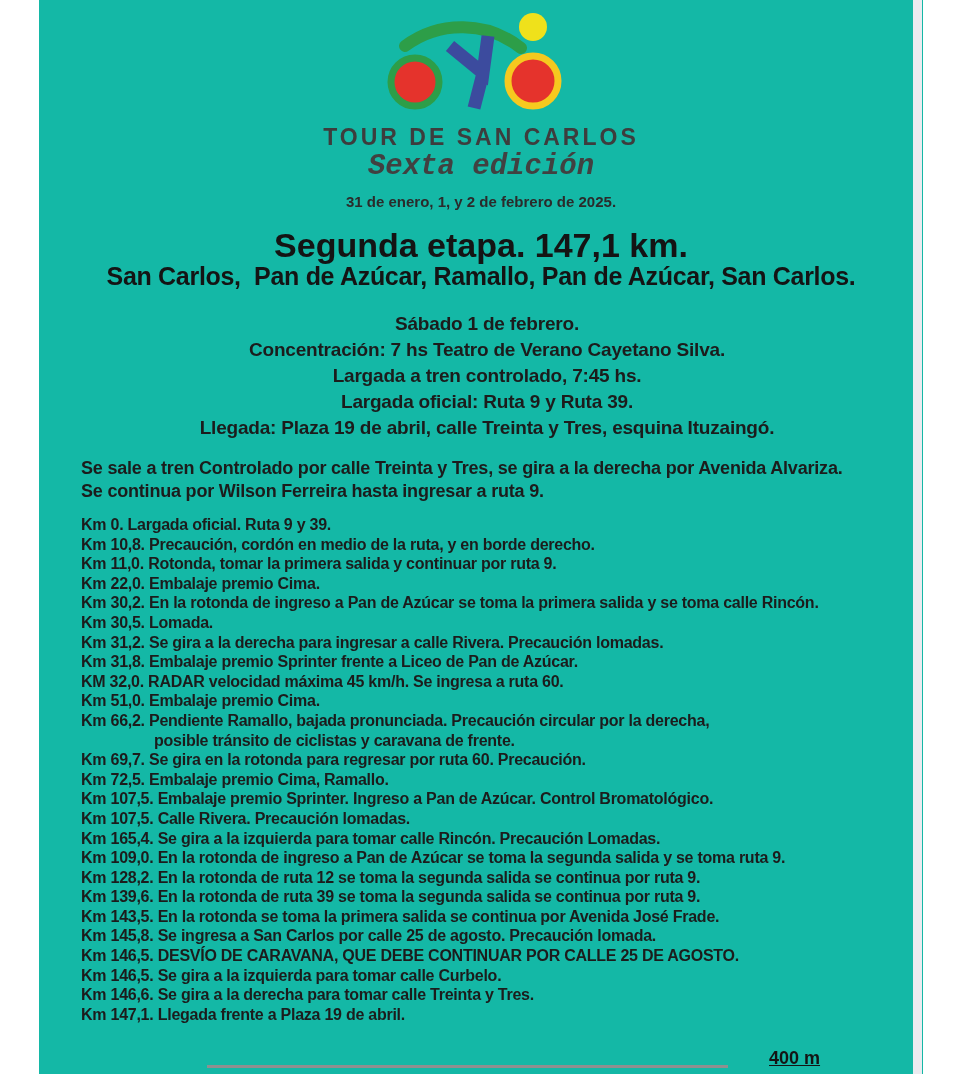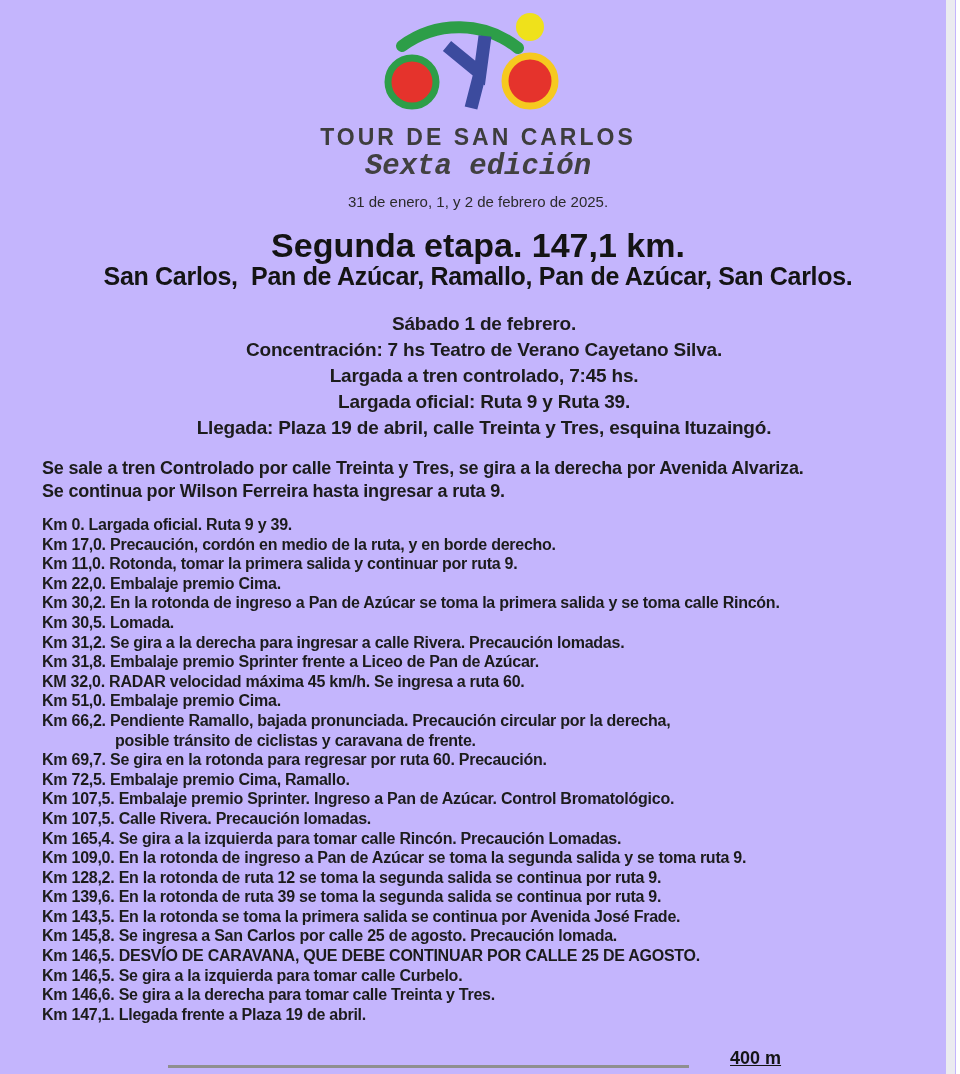--- a/index.html
+++ b/index.html
@@ -1,24 +1,25 @@
 <!DOCTYPE html>
 <html><head>
 <meta charset="utf-8">
 <style>
   * { margin: 0; padding: 0; box-sizing: border-box; }
   html, body { background: #ffffff; }
   .page {
     position: relative;
-    width: 956px;
+    width: 884px;
     height: 1074px;
-    background: #c4b5fd;
+    background: #14b8a6;
     overflow: hidden;
     font-family: "Liberation Sans", sans-serif;
     color: #1c1c1c;
+    margin-left: 39px;
   }
   .logo-block { text-align: center; padding-top: 6px; }
   .logo-svg { display: block; margin: 0 auto; }
   .logo-title {
     font-size: 23px;
     font-weight: bold;
     letter-spacing: 3px;
     color: #3d3d3d;
     line-height: 26px;
   }
@@ -26,21 +27,21 @@
     font-family: Liberation Mono, monospace;
     font-style: italic;
     font-weight: bold;
     font-size: 29px;
     color: #414141;
     line-height: 33px;
   }
   .logo-dates {
     margin-top: 10px;
     font-size: 15px;
-    font-weight: normal;
+    font-weight: bold;
     color: #2b2b2b;
     line-height: 18px;
   }
   .stage-heading { margin-top: 20px; text-align: center; }
   .stage-title {
     font-size: 34px;
     font-weight: bold;
     color: #141414;
     line-height: 29px;
   }
@@ -137,21 +138,21 @@
       <div class="sched-line">Llegada: Plaza 19 de abril, calle Treinta y Tres, esquina Ituzaingó.</div>
     </section>
 
   <section class="intro">
       <div class="intro-line">Se sale a tren Controlado por calle Treinta y Tres, se gira a la derecha por Avenida Alvariza.</div>
       <div class="intro-line">Se continua por Wilson Ferreira hasta ingresar a ruta 9.</div>
     </section>
 
   <section class="waypoints">
       <div class="wp-line">Km 0. Largada oficial. Ruta 9 y 39.</div>
-      <div class="wp-line">Km 17,0. Precaución, cordón en medio de la ruta, y en borde derecho.</div>
+      <div class="wp-line">Km 10,8. Precaución, cordón en medio de la ruta, y en borde derecho.</div>
       <div class="wp-line">Km 11,0. Rotonda, tomar la primera salida y continuar por ruta 9.</div>
       <div class="wp-line">Km 22,0. Embalaje premio Cima.</div>
       <div class="wp-line">Km 30,2. En la rotonda de ingreso a Pan de Azúcar se toma la primera salida y se toma calle Rincón.</div>
       <div class="wp-line">Km 30,5. Lomada.</div>
       <div class="wp-line">Km 31,2. Se gira a la derecha para ingresar a calle Rivera. Precaución lomadas.</div>
       <div class="wp-line">Km 31,8. Embalaje premio Sprinter frente a Liceo de Pan de Azúcar.</div>
       <div class="wp-line">KM 32,0. RADAR velocidad máxima 45 km/h. Se ingresa a ruta 60.</div>
       <div class="wp-line">Km 51,0. Embalaje premio Cima.</div>
       <div class="wp-line">Km 66,2. Pendiente Ramallo, bajada pronunciada. Precaución circular por la derecha,
 posible tránsito de ciclistas y caravana de frente.</div>

